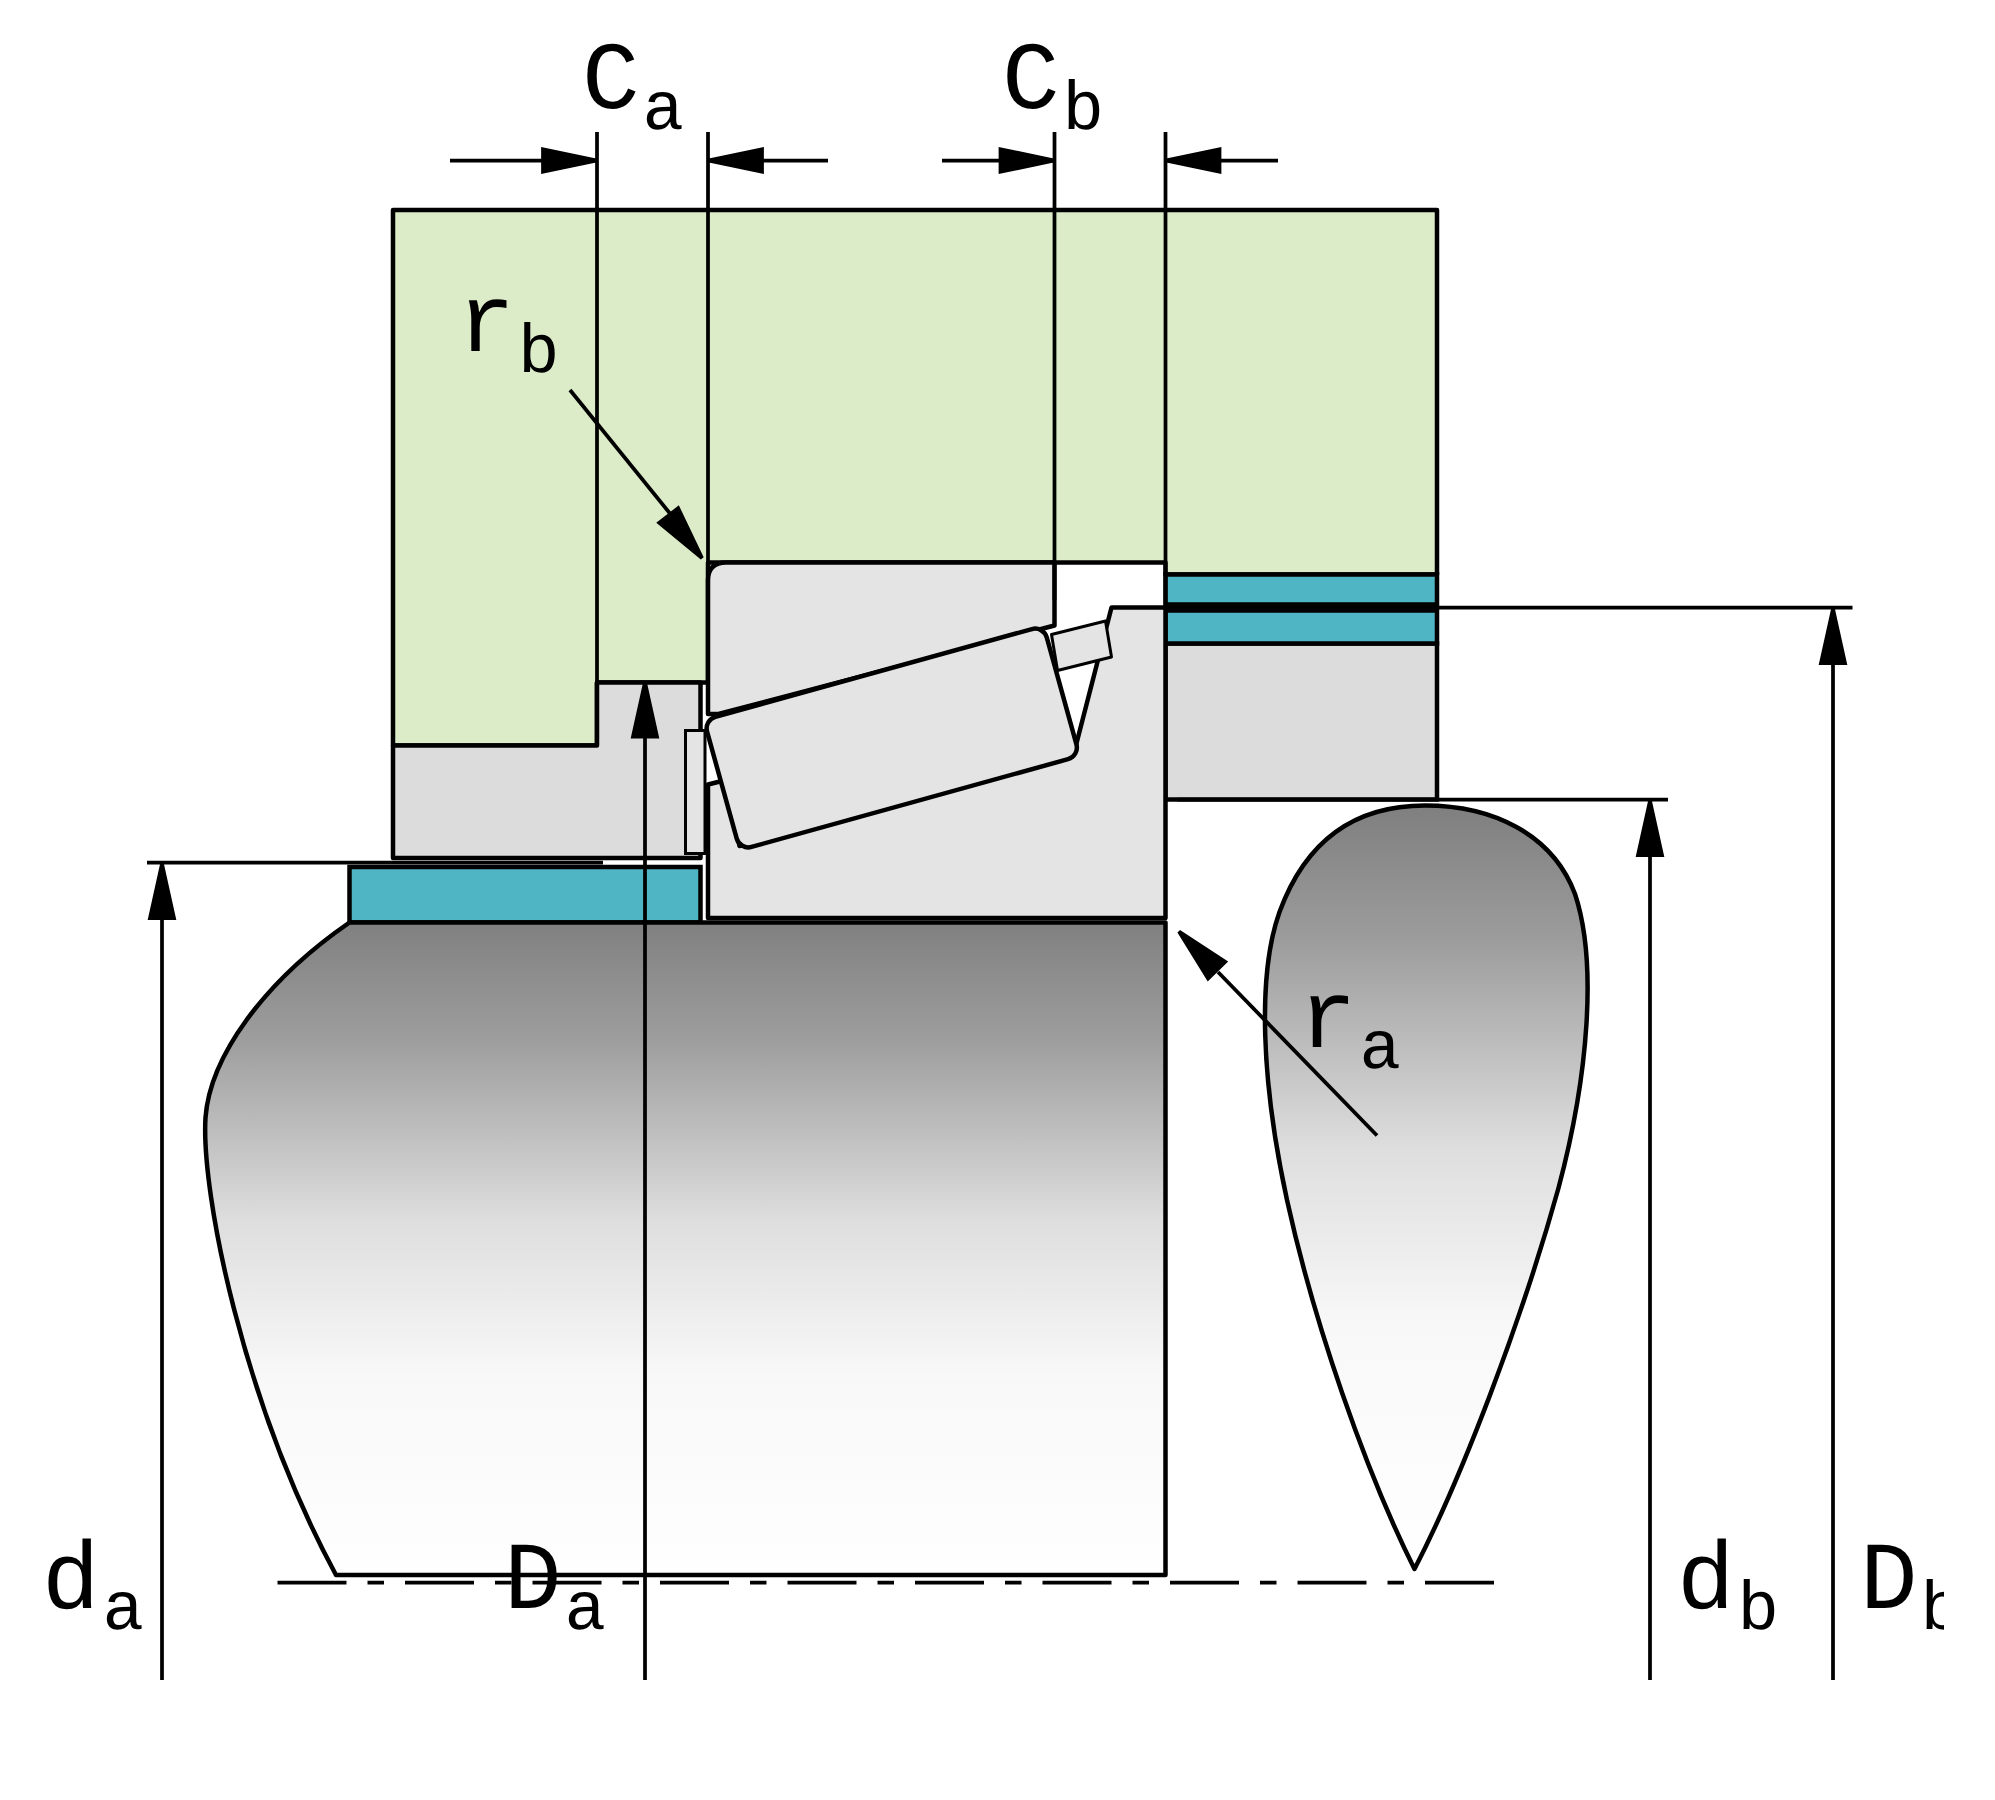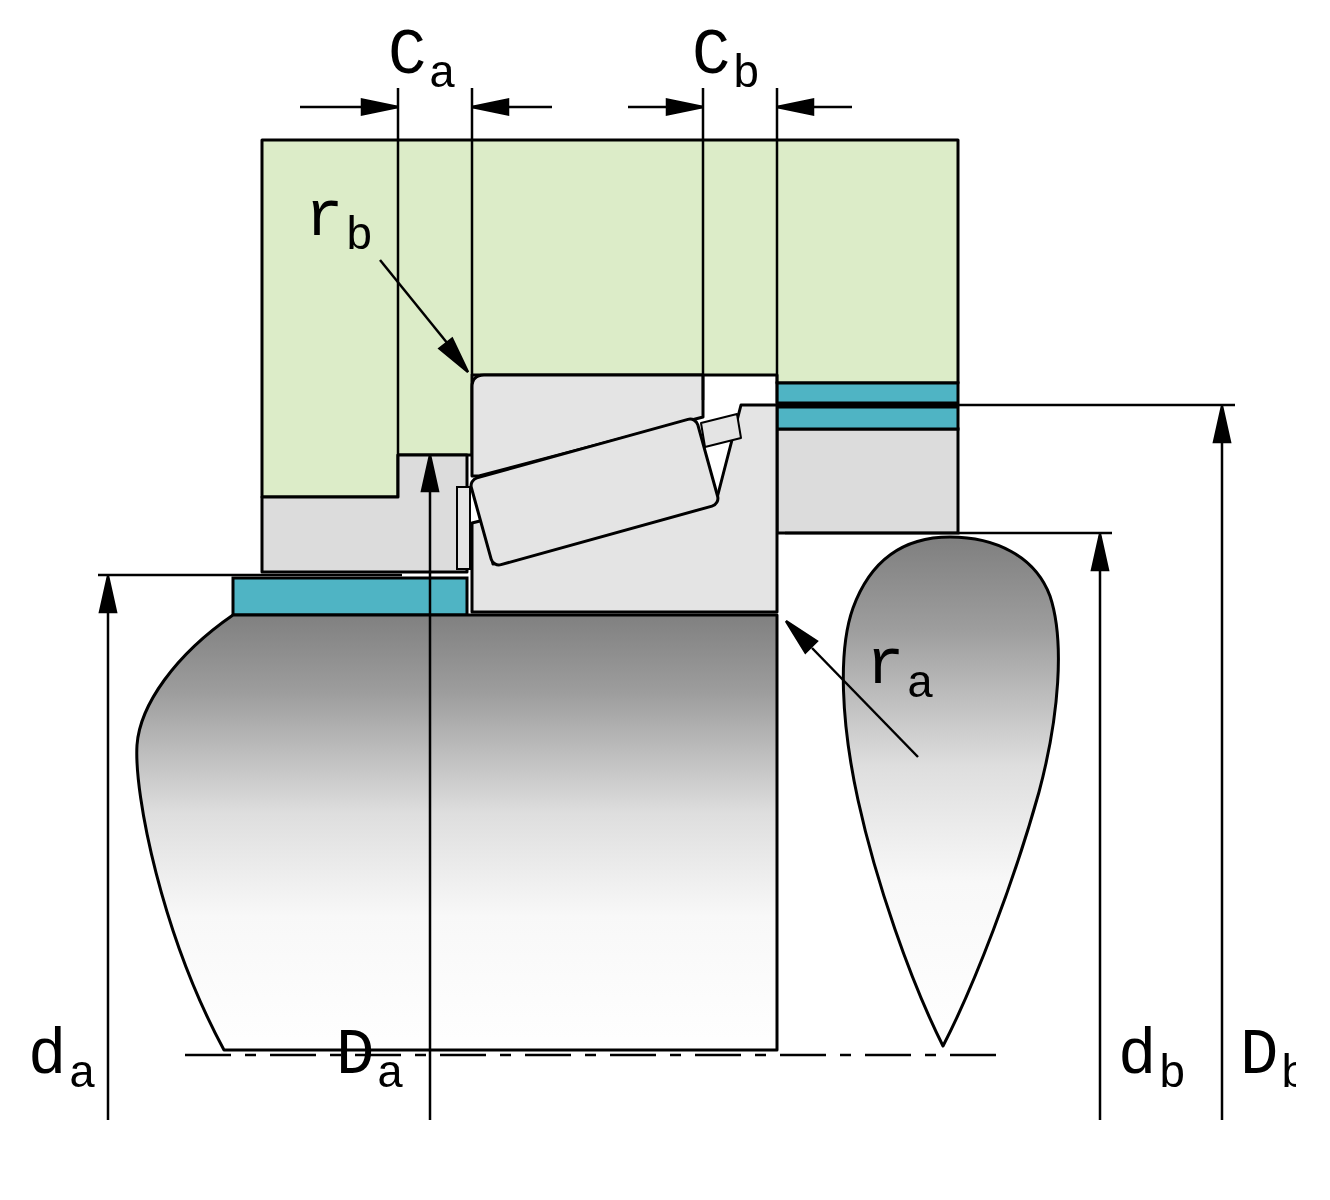--- a/index.html
+++ b/index.html
@@ -113,25 +113,25 @@
 
       <line x1="918" y1="757" x2="812" y2="648"></line>
       <polygon points="786,621 816.8,641.2 805.4,652.4"></polygon>
 
       <line x1="185" y1="1055" x2="1005" y2="1055" stroke-dasharray="46 14 11 14"></line>
     </g>
   </svg>
 
   <div class="dim-label" style="left:388px;top:24px"><span>C</span><span class="sub">a</span></div>
 
-  <div class="dim-label" style="left:692px;top:24px"><span>C</span><span class="sub">b</span></div>
+  <div class="dim-label" style="left:668px;top:24px"><span>C</span><span class="sub">b</span></div>
 
   <div class="dim-label" style="left:305px;top:186px"><span>r</span><span class="sub">b</span></div>
 
-  <div class="dim-label" style="left:866px;top:634px"><span>r</span><span class="sub">a</span></div>
+  <div class="dim-label" style="left:866px;top:650px"><span>r</span><span class="sub">a</span></div>
 
   <div class="dim-label" style="left:28px;top:1024px"><span>d</span><span class="sub">a</span></div>
 
   <div class="dim-label" style="left:336px;top:1024px"><span>D</span><span class="sub">a</span></div>
 
   <div class="dim-label" style="left:1118px;top:1024px"><span>d</span><span class="sub">b</span></div>
 
   <div class="dim-label" style="left:1240px;top:1024px"><span>D</span><span class="sub">b</span></div>
 
 </div>

